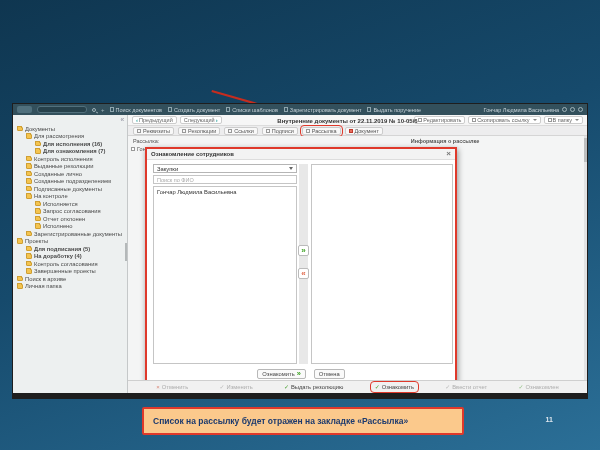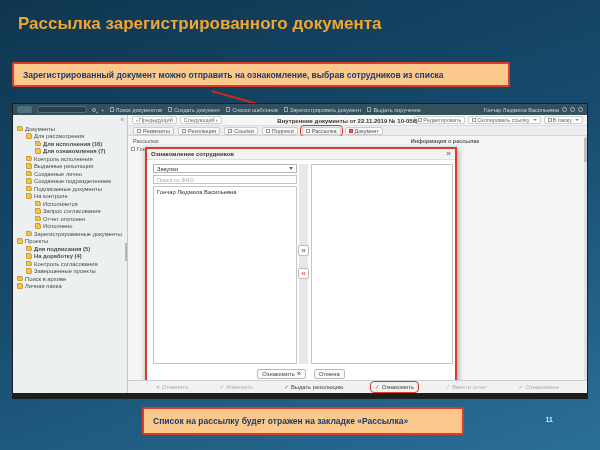--- a/index.html
+++ b/index.html
@@ -118,25 +118,21 @@
   .tb-btn.on .ico::before{color:#4aa233;}
   .tb-btn.ico-red .ico::before{content:"\00D7";color:#d98676;}
   .tb-btn.ico-green .ico::before{color:#8fbf80;}
   .tb-btn.hl{outline:1.5px solid #df392b;outline-offset:1.5px;}
 </style>
 </head>
 <body>
 
 <div class="slide">
 
-  <div class="title">Рассылка зарегистрированного документа</div>
-
-  <div class="callout top">
-    <span>Зарегистрированный документ можно отправить на ознакомление, выбрав сотрудников из списка</span>
-  </div>
+
   <div class="connector"></div>
 
   <div class="window">
 
     <div class="topbar">
       <div class="logo"></div>
       <input class="gsearch" style="">
       <span class="q-ico"></span>
       <span class="plus-ico">+</span>
       <div style="display:flex;gap:6px;">

